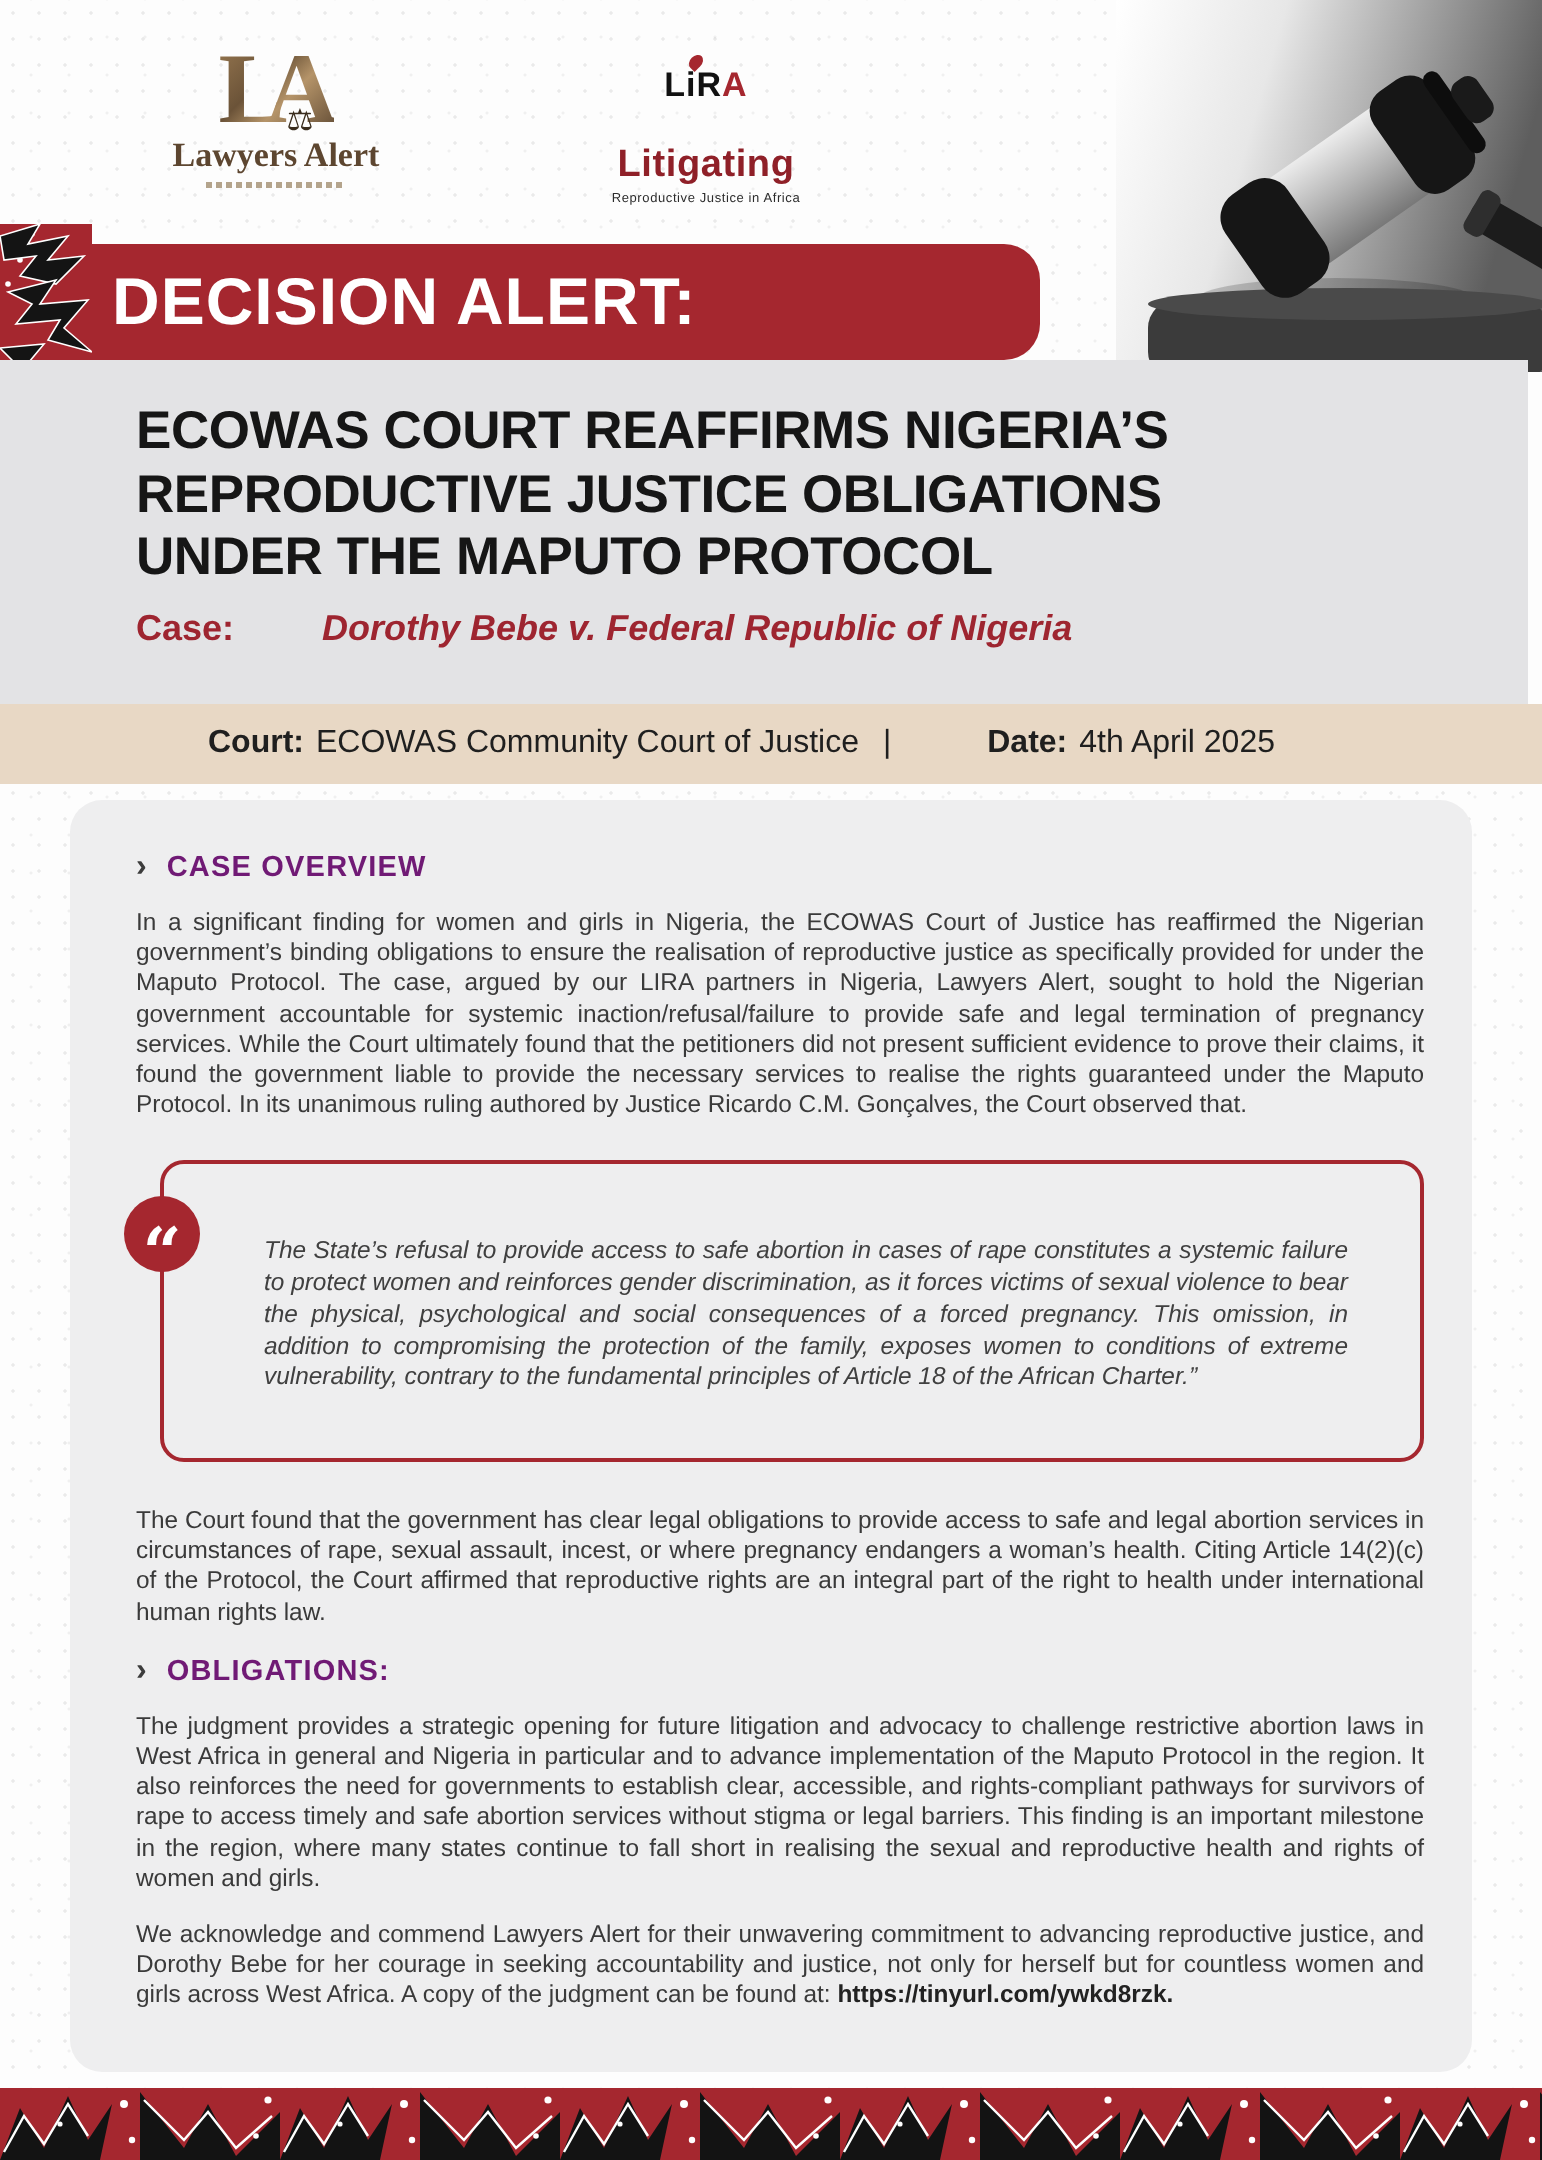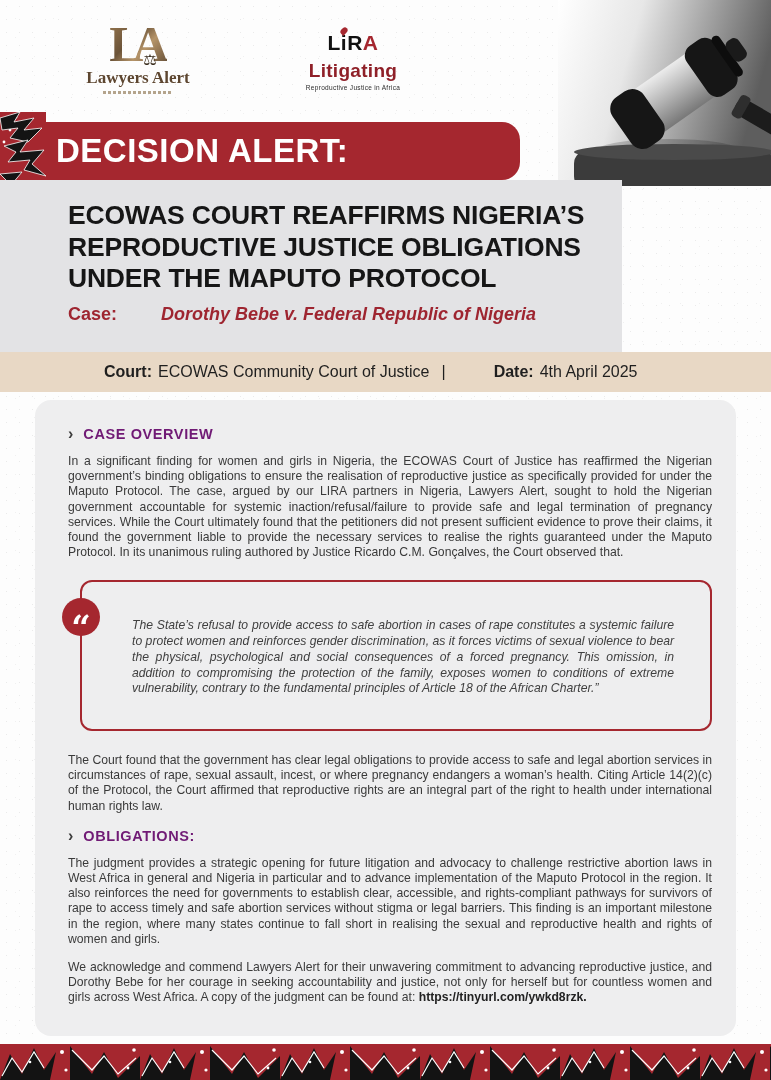--- a/index.html
+++ b/index.html
@@ -23,40 +23,40 @@
     -webkit-background-clip:text;background-clip:text;color:transparent;
     position:relative;padding-right:8px;
   }
   .la-scales{position:absolute;left:34px;top:16px;font-size:15px;color:#3a2d1e;
     font-family:"DejaVu Sans",sans-serif;-webkit-background-clip:border-box;}
   .la-name{font-family:"Liberation Serif",serif;font-weight:700;font-size:17px;color:#5d4630;margin-top:-2px;}
   .la-tagline{margin:3px auto 0;width:70px;height:3px;
     background:repeating-linear-gradient(90deg,#b4a48c 0 3px,transparent 3px 5px);}
 
   .logo-lira{position:absolute;left:293px;top:30px;width:120px;text-align:center;}
-  .lira-word{font-weight:700;font-size:21px;line-height:26px;color:#111;position:relative;display:inline-block;letter-spacing:0.5px;}
+  .lira-word{font-weight:700;font-size:17px;line-height:26px;color:#111;position:relative;display:inline-block;letter-spacing:0.5px;}
   .lira-word .red{color:#a5272f;}
   .lira-drop{position:absolute;left:13px;top:-3px;width:6px;height:8px;background:#a5272f;
     border-radius:0 50% 50% 50%;transform:rotate(-135deg);}
-  .lira-sub{font-weight:700;font-size:19px;color:#8f2028;margin-top:4px;letter-spacing:0.3px;}
+  .lira-sub{font-weight:700;font-size:19px;color:#8f2028;margin-top:16px;letter-spacing:0.3px;}
   .lira-tag{font-size:6.5px;color:#2c2c2c;margin-top:2px;letter-spacing:0.3px;}
 
   
   .photo{position:absolute;right:0;top:0;width:213px;height:186px;}
 
   
   .banner{
     position:absolute;left:0;top:122px;width:520px;height:58px;background:#a5272f;
     border-radius:0 18px 18px 0;display:flex;align-items:center;
   }
   .banner-title{color:#ffffff;font-weight:700;font-size:33px;letter-spacing:0.5px;padding-left:56px;}
   .banner-pattern{position:absolute;left:0;top:112px;width:46px;height:86px;}
 
   
-  .gray-block{position:absolute;left:0;top:180px;width:622px;height:172px;background:#e3e3e5;}
+  .gray-block{position:absolute;left:0;top:180px;width:764px;height:172px;background:#e3e3e5;}
   .headline{position:absolute;left:68px;top:20px;font-weight:700;font-size:26.5px;
     line-height:31.5px;color:#161616;letter-spacing:-0.2px;}
   .case-line{position:absolute;left:68px;top:124px;font-size:18px;font-weight:700;color:#9e2530;}
   .case-line .case-value{font-style:italic;margin-left:39px;}
 
   
   .meta-bar{position:absolute;left:0;top:352px;width:771px;height:40px;background:#e8d8c5;
     display:flex;align-items:center;font-size:16px;color:#1f1f1f;padding-left:68px;box-sizing:border-box;}
   .meta-bar b{font-weight:700;}
   .meta-sep{margin:0 12px;}

